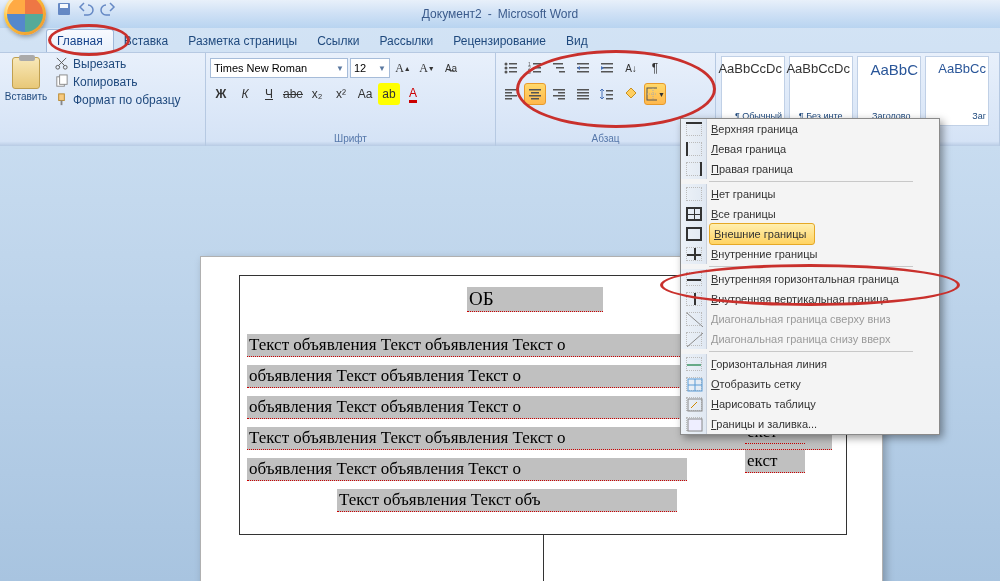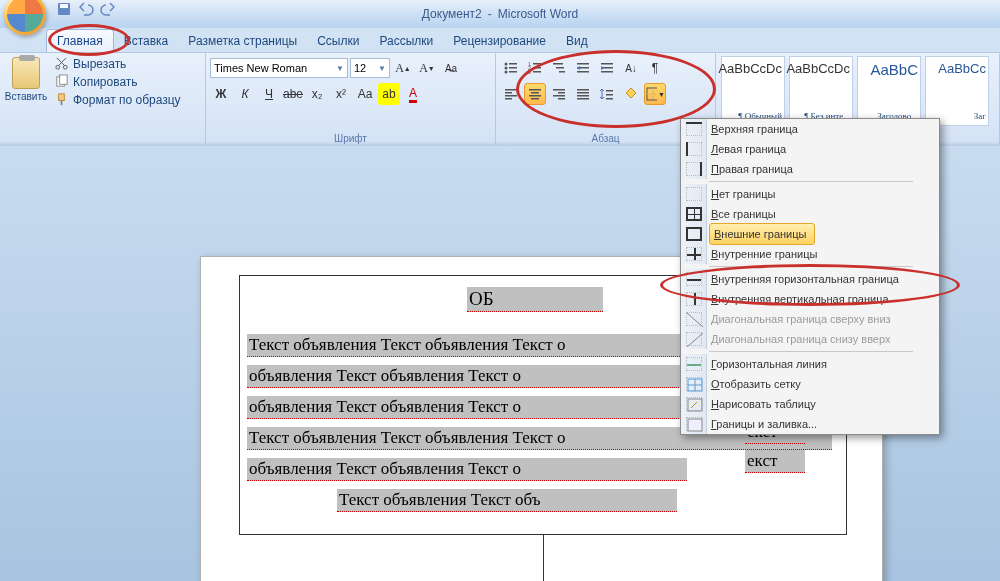--- a/index.html
+++ b/index.html
@@ -32,21 +32,21 @@
 
 .font-row { display:flex; gap:2px; align-items:center; }
 .combo { background:#fff; border:1px solid #a6bcd9; height:20px; font-size:11px; padding:1px 3px; display:flex; align-items:center; justify-content:space-between; }
 .combo .arr { font-size:8px; color:#5a78a0; margin-left:3px; }
 .rbtn { width:22px; height:22px; border:1px solid transparent; display:flex; align-items:center; justify-content:center; font-size:12px; color:#333; border-radius:3px; }
 .rbtn.sel { background:linear-gradient(#ffd96a,#ffb84d); border:1px solid #e89a2a; }
 
 .styles-group { display:flex; }
 .style-card { width:64px; height:70px; border:1px solid #c0d0e6; background:#fff; margin:1px; display:flex; flex-direction:column; align-items:flex-end; justify-content:space-between; padding:4px 2px; font-size:10px; }
 .style-card .preview { font-size:13px; color:#333; }
-.style-card .name { font-size:9px; color:#1f497d;font-family:Liberation Serif, serif; }
+.style-card .name { font-size:9px; color:#1f497d; }
 
 
 .border-menu { position:absolute; top:118px; left:680px; width:260px; background:#f4f4f4; border:1px solid #8a8a8a; box-shadow:3px 3px 8px rgba(0,0,0,0.4); z-index:100; font-size:11px; }
 .menu-item { display:flex; align-items:center; gap:8px; padding:4px 8px 4px 4px; color:#333; }
 .menu-item.disabled { color:#9a9a9a; }
 .menu-item .hot { text-decoration:underline; }
 .menu-item.highlighted { background:linear-gradient(#ffefb0,#ffd362); border:1px solid #e5a826; margin:-1px 2px; border-radius:3px; }
 .menu-sep { height:1px; background:#c8c8c8; margin:2px 26px 2px 28px; }
 .icon-strip { width:26px; background:linear-gradient(to right,#edf2f8,#e0e8f2); border-right:1px solid #c8d0dc; }
 .menu-row { display:flex; }

